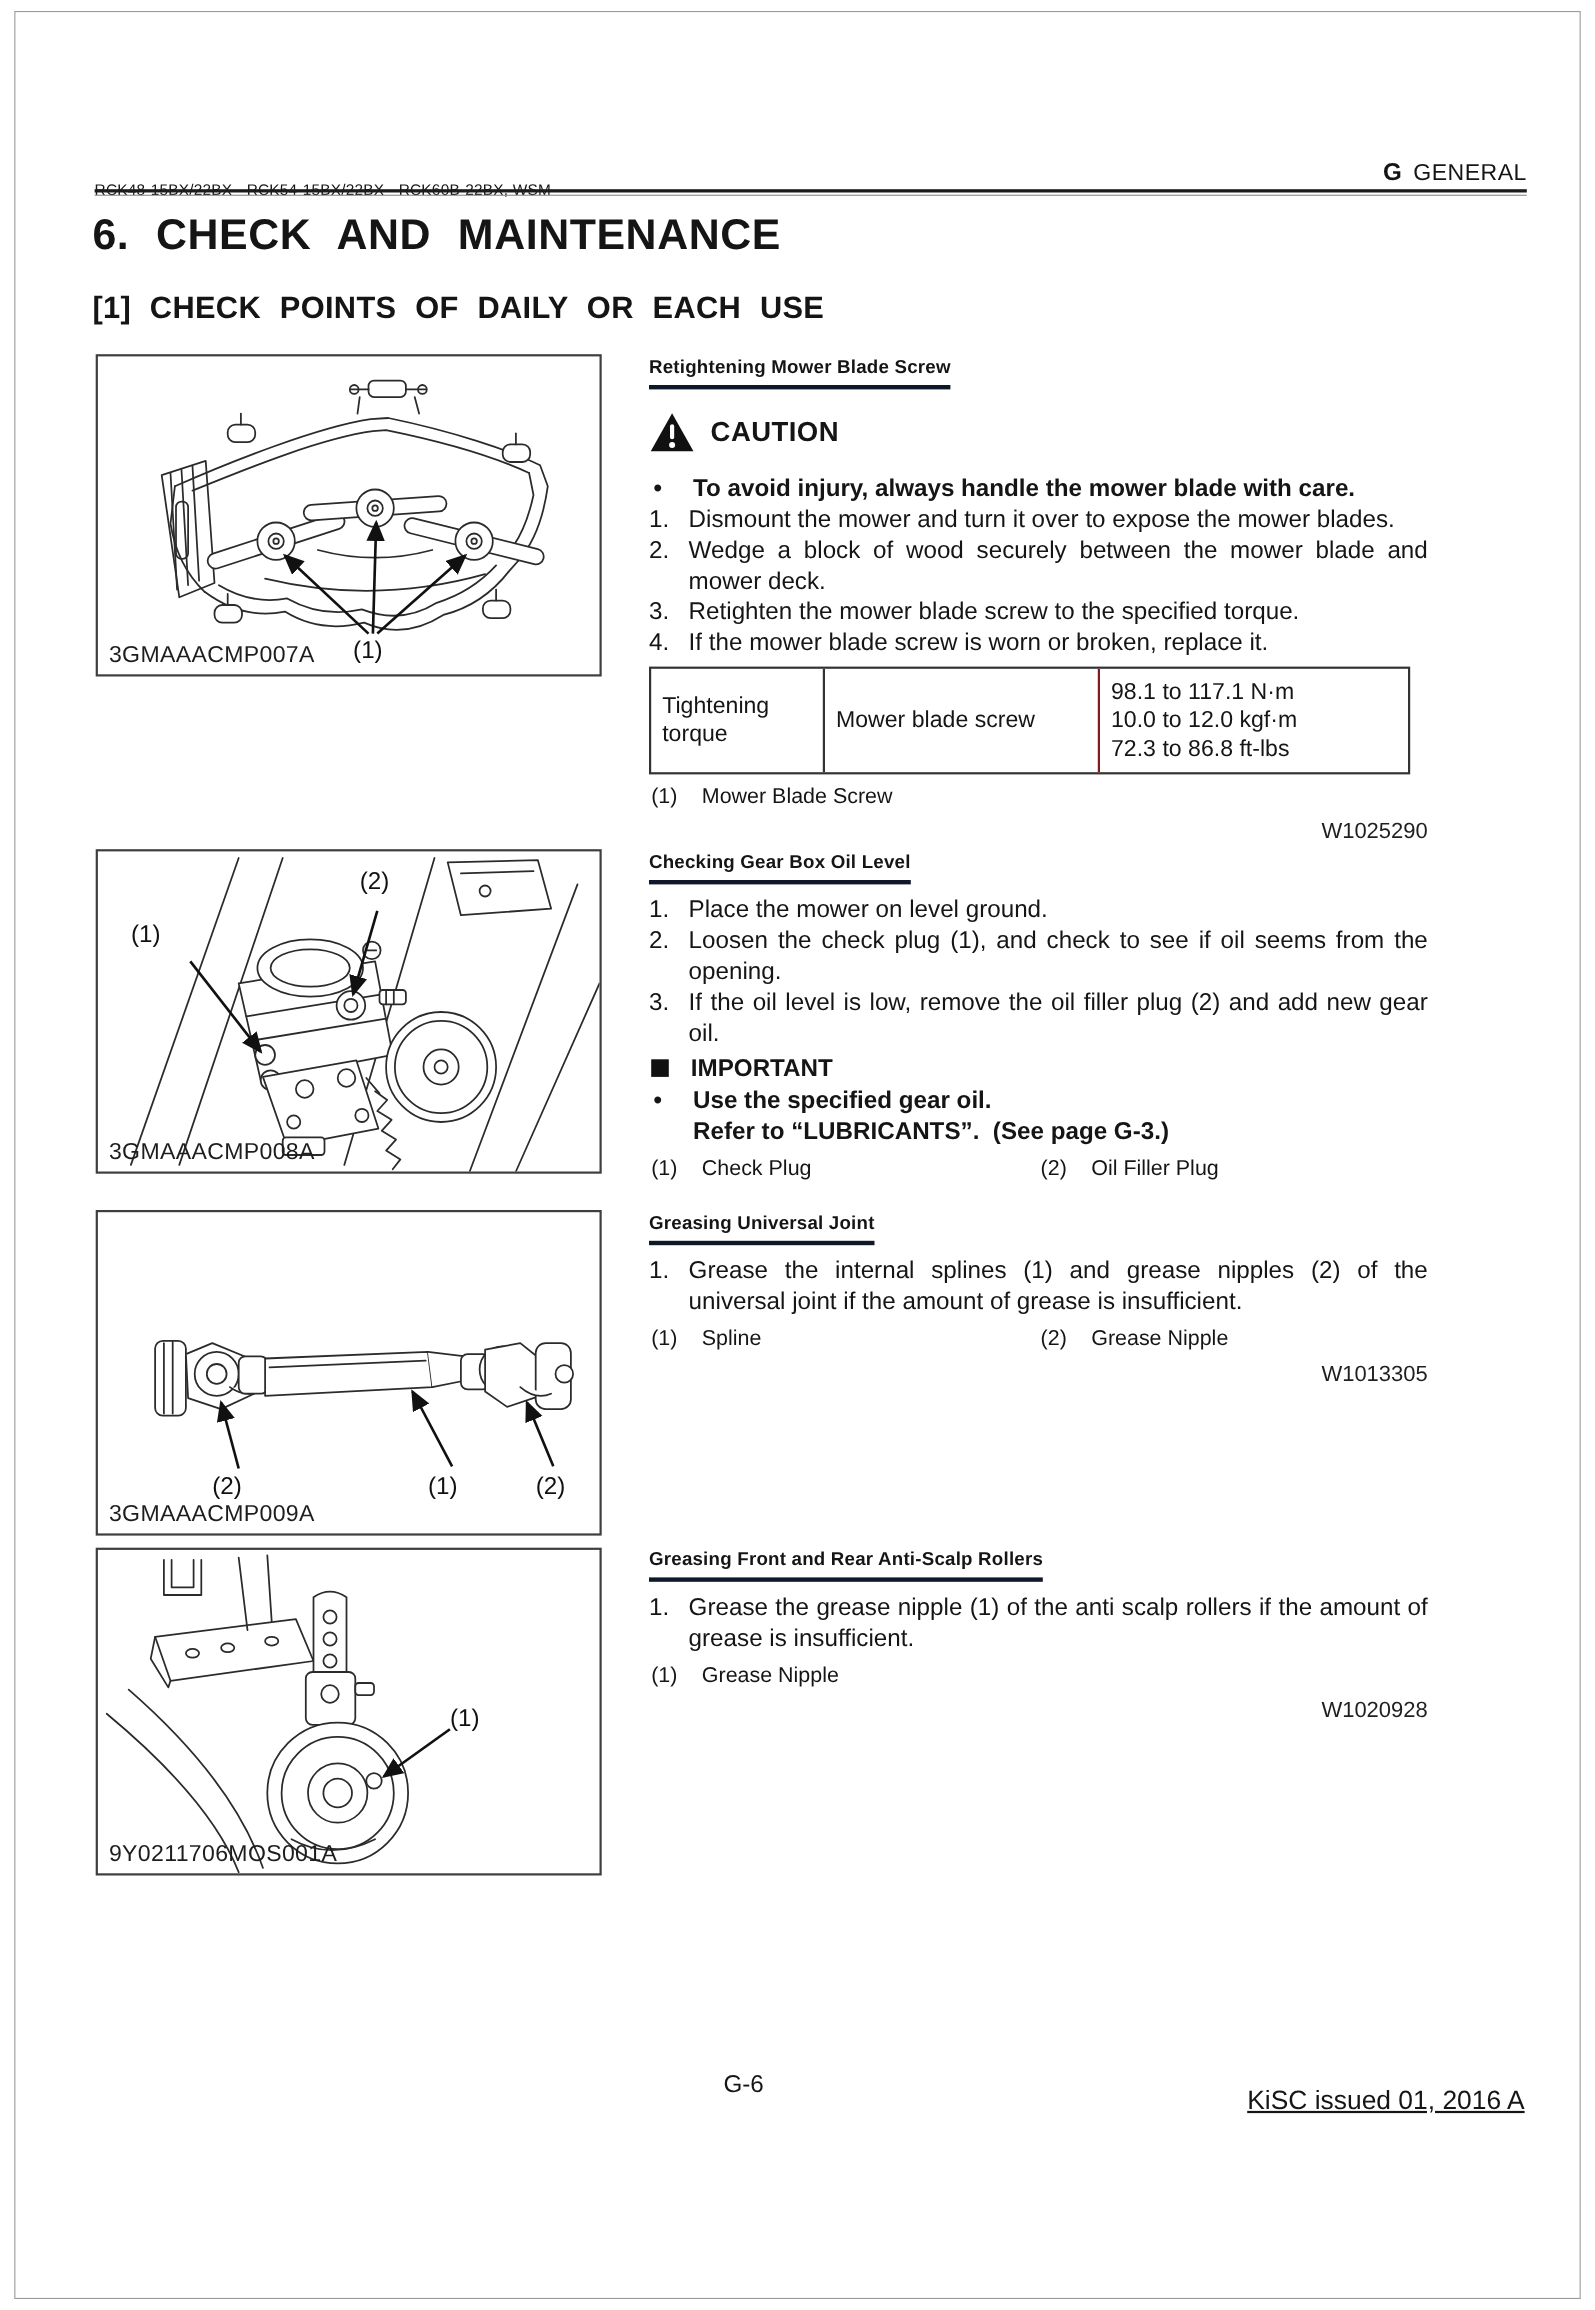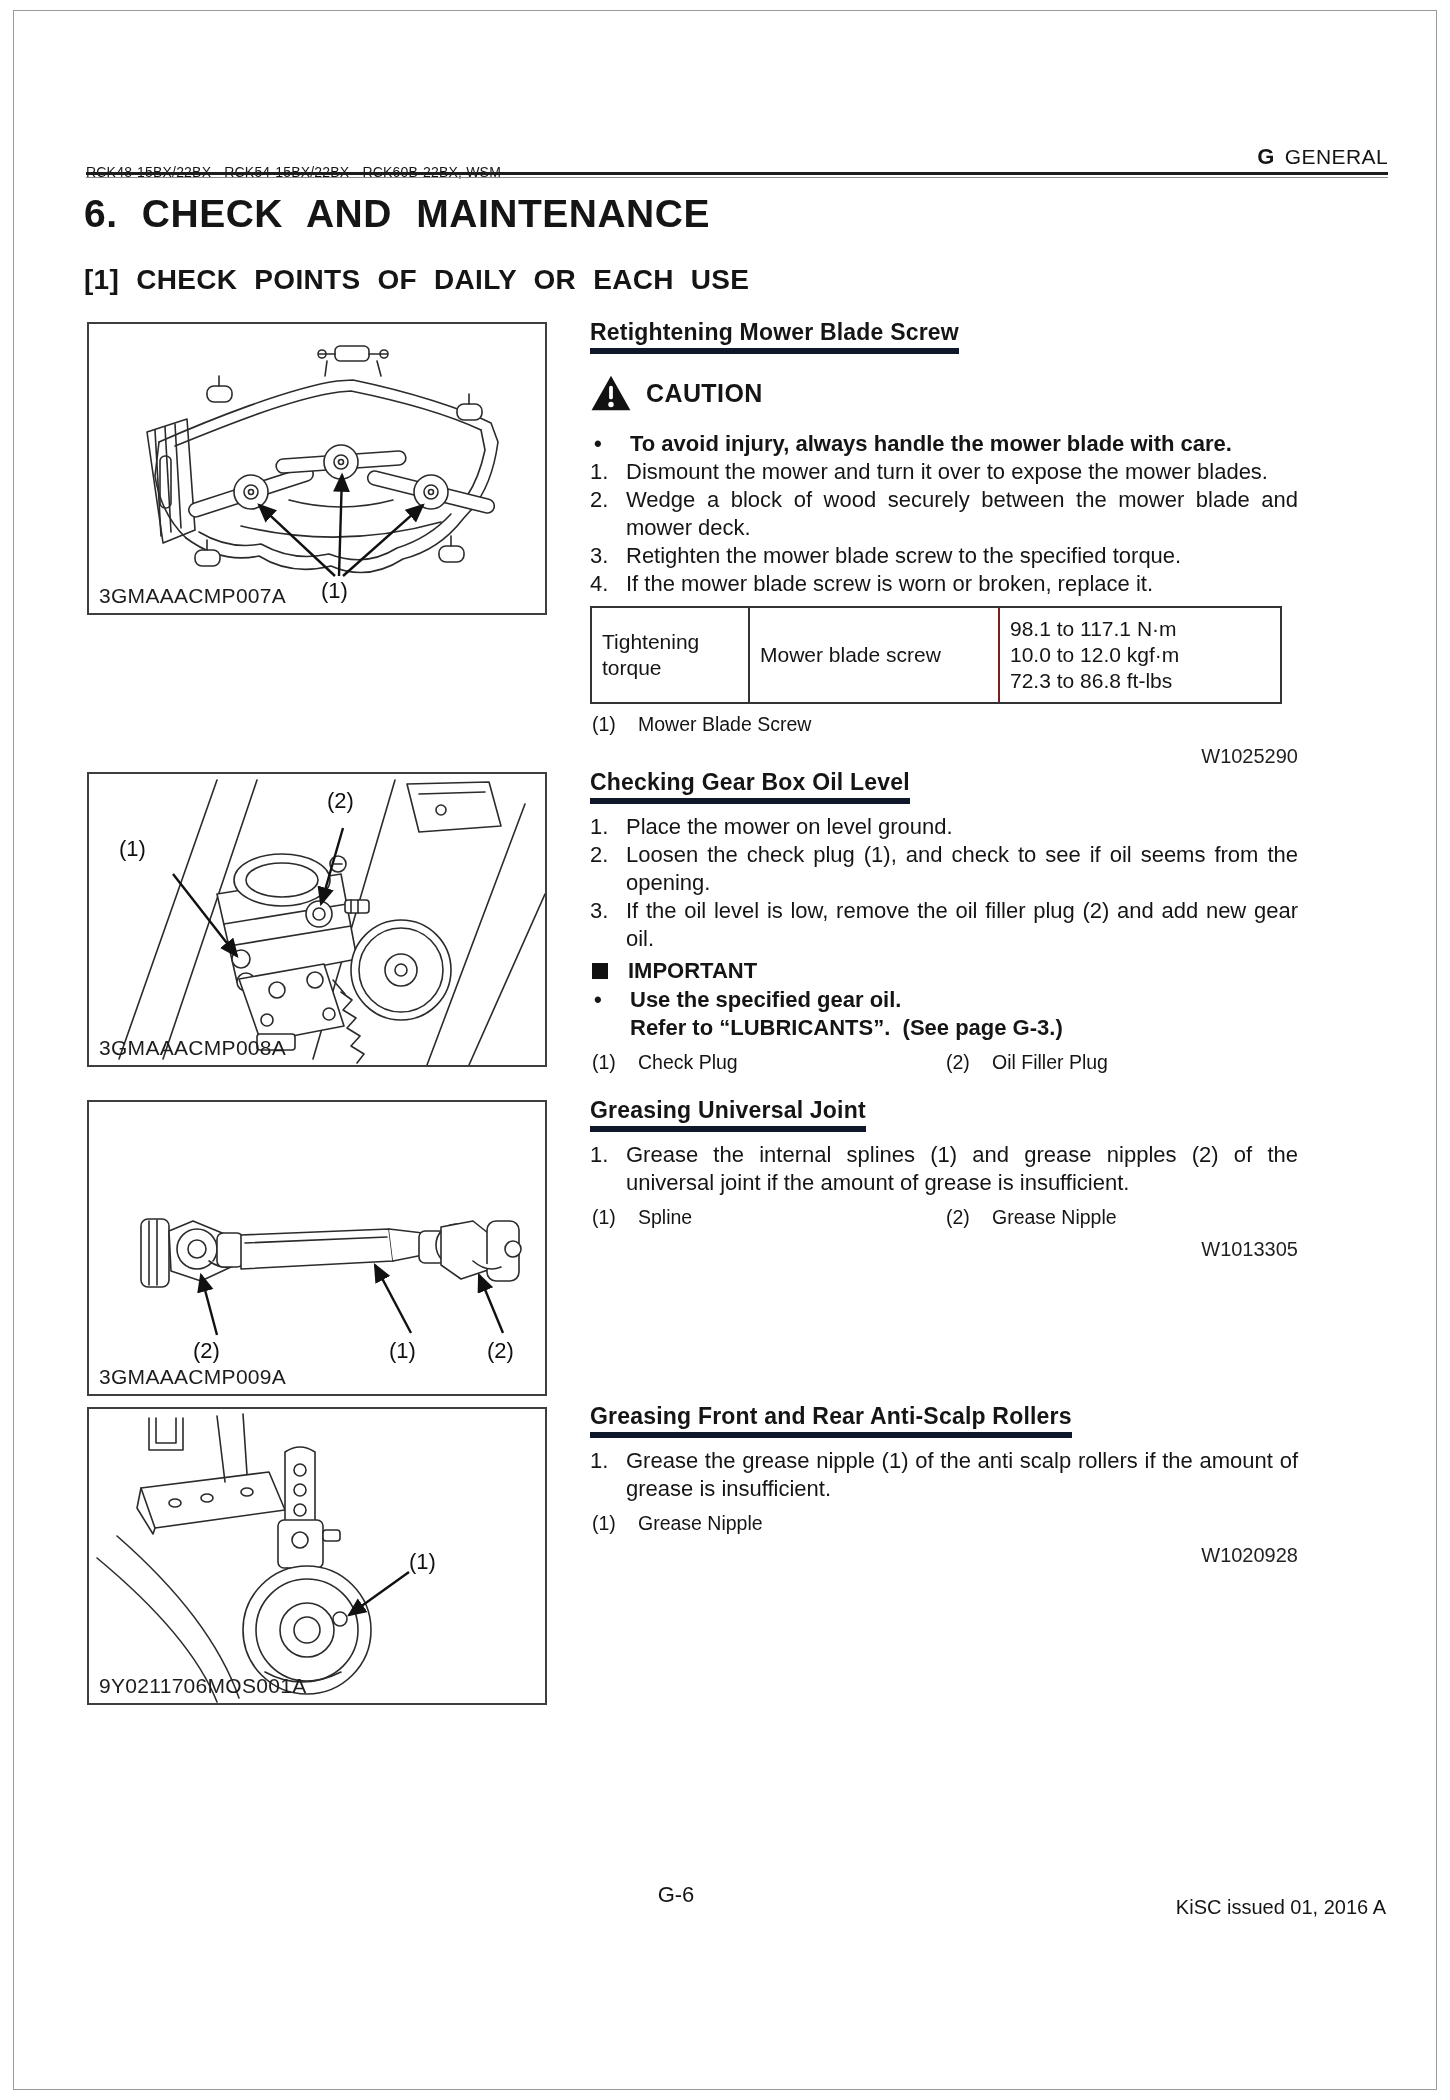--- a/index.html
+++ b/index.html
@@ -22,21 +22,21 @@
   .fig svg{position:absolute;left:0;top:0;width:100%;height:100%;}
   .fig .cap{position:absolute;left:10px;bottom:5px;font-size:21px;color:#1d1d1d;letter-spacing:.3px;}
   .fig .lbl{position:absolute;font-size:22px;color:#111;}
   #fig1{top:322px;height:293px;}
   #fig2{top:772px;height:295px;}
   #fig3{top:1100px;height:296px;}
   #fig4{top:1407px;height:298px;}
   
   .sec{position:absolute;left:590px;width:708px;font-size:22px;line-height:28px;}
   #sec1{top:318px;} #sec2{top:768px;} #sec3{top:1096px;} #sec4{top:1402px;}
-  .sec-h{font-size:23px;font-weight:bold;display:inline-block;border-bottom:6px solid #0f172a;
+  .sec-h{font-size:17px;font-weight:bold;display:inline-block;border-bottom:4px solid #0f172a;
     padding-bottom:2px;margin-bottom:9px;letter-spacing:.2px;}
   .step{display:flex;}
   .step .num{width:36px;flex:none;}
   .step .txt{flex:1;text-align:justify;}
   .bullet{display:flex;font-weight:bold;}
   .bullet .num{width:36px;flex:none;padding-left:4px;}
   .bullet .txt{flex:1;}
   .caution-row{display:flex;align-items:center;margin:10px 0 17px;height:40px;}
   .caution-row svg{width:42px;height:38px;flex:none;}
   .caution-word{font-size:25px;font-weight:bold;margin-left:14px;letter-spacing:.4px;}
@@ -47,21 +47,21 @@
   .tbl .c{box-sizing:border-box;padding:8px 10px;font-size:21px;line-height:26px;}
   .tbl .c1{width:156px;display:flex;align-items:center;}
   .tbl .c2{width:250px;display:flex;align-items:center;border-left:2px solid #333;}
   .tbl .c3{flex:1;border-left:2px solid #7f1d1d;}
   .fn{display:flex;font-size:19.5px;line-height:26px;margin-top:7px;}
   .fn .half{width:50%;display:flex;flex:none;}
   .fn .fnum{width:46px;flex:none;padding-left:2px;}
   .ref{text-align:right;font-size:20px;margin-top:5px;color:#1f1f1f;}
   
   .footer-page{position:absolute;left:636px;top:1882px;width:80px;text-align:center;font-size:22px;}
-  .footer-issue{position:absolute;right:64px;top:1896px;font-size:20px;}
+  .footer-issue{position:absolute;right:64px;top:1896px;font-size:24px;text-decoration:underline;}
   .ln{stroke:#2b2b2b;stroke-width:1.6;fill:none;stroke-linecap:round;stroke-linejoin:round;}
   .lnf{stroke:#2b2b2b;stroke-width:1.6;fill:#fff;stroke-linecap:round;stroke-linejoin:round;}
   .arr{stroke:#111;stroke-width:2.4;fill:none;}
 </style>
 </head>
 <body>
 
 <div class="page-frame"></div>
 
 <div class="hdr-left">RCK48-15BX/22BX · RCK54-15BX/22BX · RCK60B-22BX, WSM</div>

